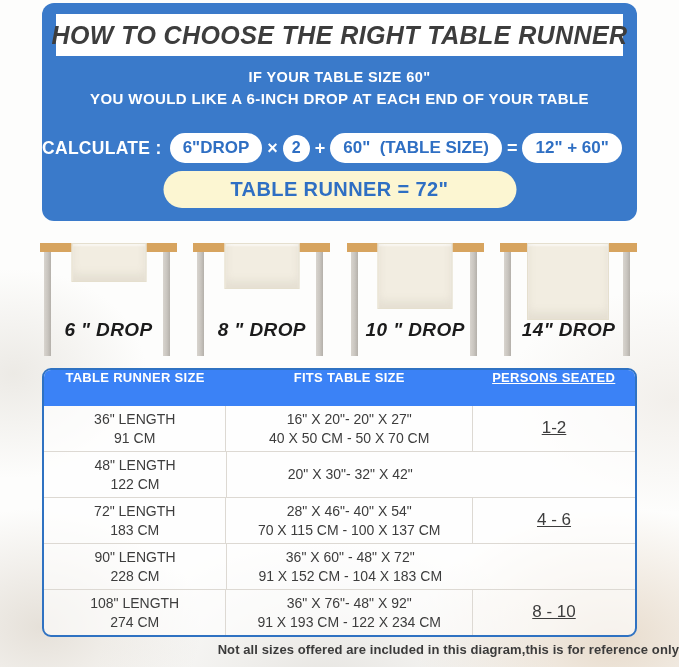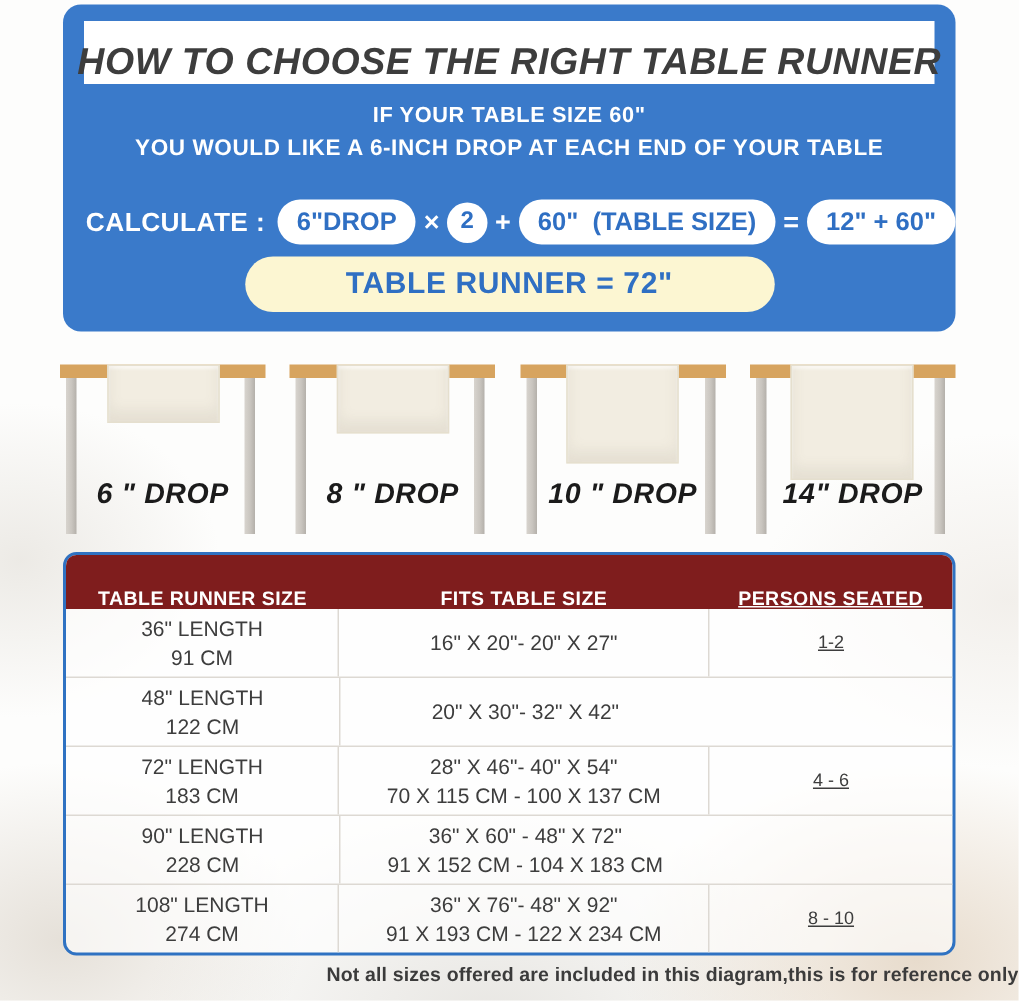--- a/index.html
+++ b/index.html
@@ -11,29 +11,29 @@
       radial-gradient(280px 190px at 90% 96%, rgba(214,192,165,.55), transparent 70%),
       radial-gradient(320px 210px at 48% 102%, rgba(200,196,188,.40), transparent 72%),
       radial-gradient(190px 150px at 2% 56%, rgba(216,211,202,.45), transparent 70%),
       radial-gradient(240px 160px at 99% 60%, rgba(222,214,204,.35), transparent 70%),
       #FDFDFC;
   }
   
   .hero{position:absolute;left:42px;top:3px;width:595px;height:218px;
     background:#3A7ACA;border-radius:12px;}
   .title-box{position:absolute;left:14px;top:11px;right:14px;height:42px;background:#fff;
-    border-radius:0;display:flex;align-items:flex-end;justify-content:center;}
+    border-radius:0;display:flex;align-items:center;justify-content:center;}
   .title-box h1{margin:0;font-size:25px;font-weight:bold;font-style:italic;color:#3D3D3D;
     letter-spacing:.4px;white-space:nowrap;}
   .sub{position:absolute;left:0;width:100%;text-align:center;color:#fff;font-weight:bold;
     letter-spacing:.4px;margin:0;}
   .sub1{top:66px;font-size:14.5px;}
   .sub2{top:87px;font-size:15px;}
   .calc-row{position:absolute;top:128px;left:0;right:0;height:34px;display:flex;
-    align-items:center;justify-content:flex-end;gap:5px;}
+    align-items:center;justify-content:flex-start;gap:5px;}
   .calc-label{color:#fff;font-weight:bold;font-size:17.5px;letter-spacing:.3px;margin-right:3px;white-space:pre;}
   .pill{background:#fff;color:#2F6FC3;font-weight:bold;font-size:17px;
     padding:5px 13px;border-radius:17px;white-space:pre;}
   .op{color:#fff;font-weight:bold;font-size:18px;}
   .circle{background:#fff;color:#2F6FC3;width:27px;height:27px;border-radius:50%;
     display:flex;align-items:center;justify-content:center;font-weight:bold;font-size:16px;}
   .result-pill{position:absolute;top:168px;left:50%;transform:translateX(-50%);
     width:353px;height:37px;background:#FCF6D2;border-radius:19px;color:#2F6FC3;
     font-weight:bold;font-size:20px;letter-spacing:.4px;display:flex;align-items:center;
     justify-content:center;white-space:pre;}
@@ -51,32 +51,32 @@
     box-shadow:inset 0 -7px 9px rgba(120,110,90,.10), inset 0 2px 2px rgba(255,255,255,.6);}
   .fig1 .runner{height:37px;}
   .fig2 .runner{height:44px;}
   .fig3 .runner{height:64px;}
   .fig4 .runner{height:75px;width:80px;}
   .drop-label{position:absolute;bottom:15px;left:0;width:100%;text-align:center;
     font-weight:bold;font-style:italic;font-size:19px;color:#1B1B1B;letter-spacing:.4px;white-space:pre;}
   
   .size-table{position:absolute;left:42px;top:368px;width:595px;height:269px;box-sizing:border-box;
     border:2px solid #2F72C2;border-radius:9px;background:rgba(255,255,255,.62);overflow:hidden;}
-  .st-header{display:flex;height:36px;background:#7f1d1d;align-items:flex-end;}
+  .st-header{display:flex;height:36px;background:#3b82f6;align-items:flex-start;}
   .st-header .cell{color:#fff;font-weight:bold;font-size:13px;letter-spacing:.3px;text-align:center;}
   .c1{width:30.8%;}
   .c2{width:41.7%;}
   .c3{width:27.5%;text-decoration:underline;}
   .st-body{display:flex;flex-direction:column;height:calc(100% - 36px);}
   .st-row{flex:1;display:flex;align-items:stretch;}
   .st-row + .st-row{border-top:1px solid #DDD9D3;}
   .st-row .cell{display:flex;flex-direction:column;align-items:center;justify-content:center;
     color:#3D3D3D;font-size:14px;line-height:1.3;text-align:center;}
   .st-row .c2,.st-row .c3{border-left:1px solid #DDD9D3;}
-  .st-row .c3{font-size:12px;}
+  .st-row .c3{font-size:17px;}
   
   .footnote{position:absolute;top:642px;left:0;width:100%;text-align:right;margin:0;
     font-size:13px;font-weight:bold;color:#3B3B3B;letter-spacing:.1px;}
 </style>
 </head>
 <body>
 
 <section class="hero">
   <div class="title-box">
     <h1>HOW TO CHOOSE THE RIGHT TABLE RUNNER</h1>
@@ -137,20 +137,21 @@
   </div>
   <div class="st-body">
 
     <div class="st-row">
       <div class="cell c1">
         <span>36" LENGTH</span>
         <span>91 CM</span>
       </div>
       <div class="cell c2">
         <span>16" X 20"- 20" X 27"</span>
+        <span>40 X 50 CM - 50 X 70 CM</span>
       </div>
       <div class="cell c3">1-2</div>
     </div>
 
     <div class="st-row">
       <div class="cell c1">
         <span>48" LENGTH</span>
         <span>122 CM</span>
       </div>
       <div class="cell c2">

